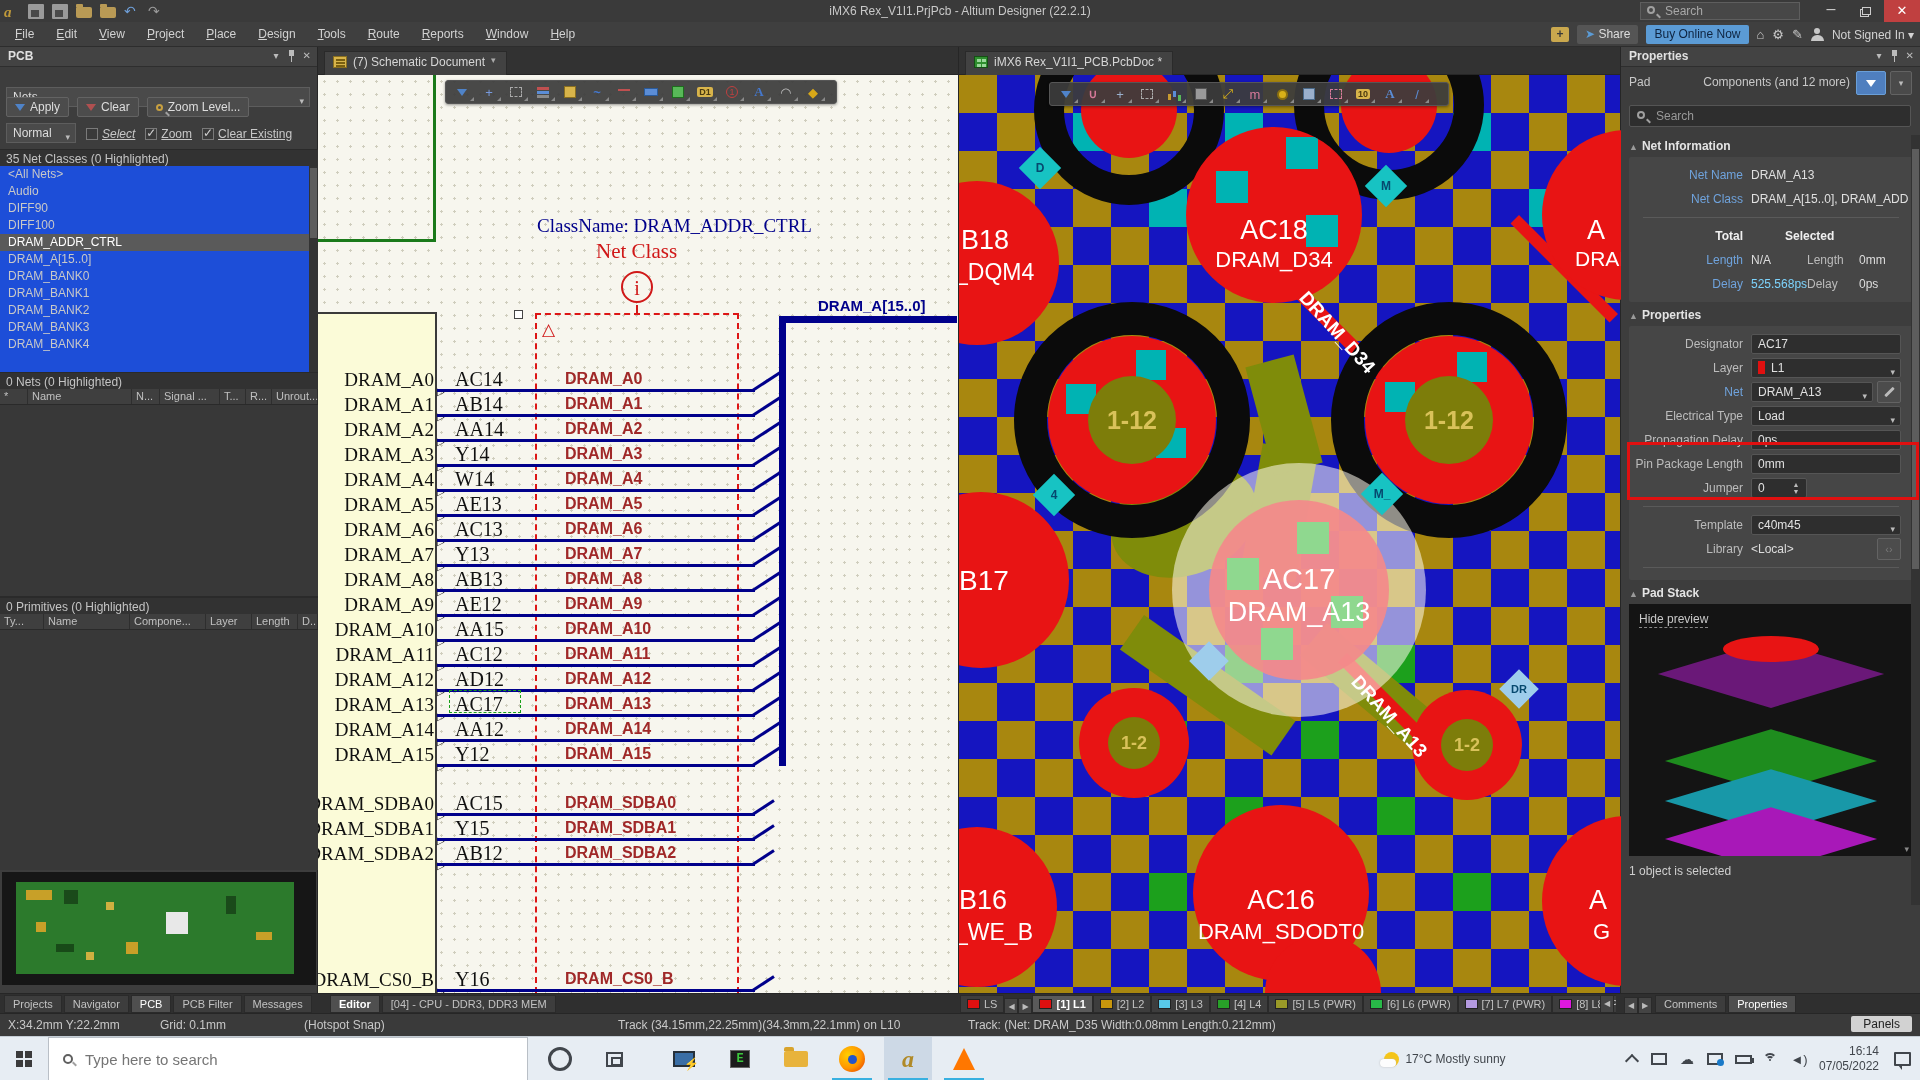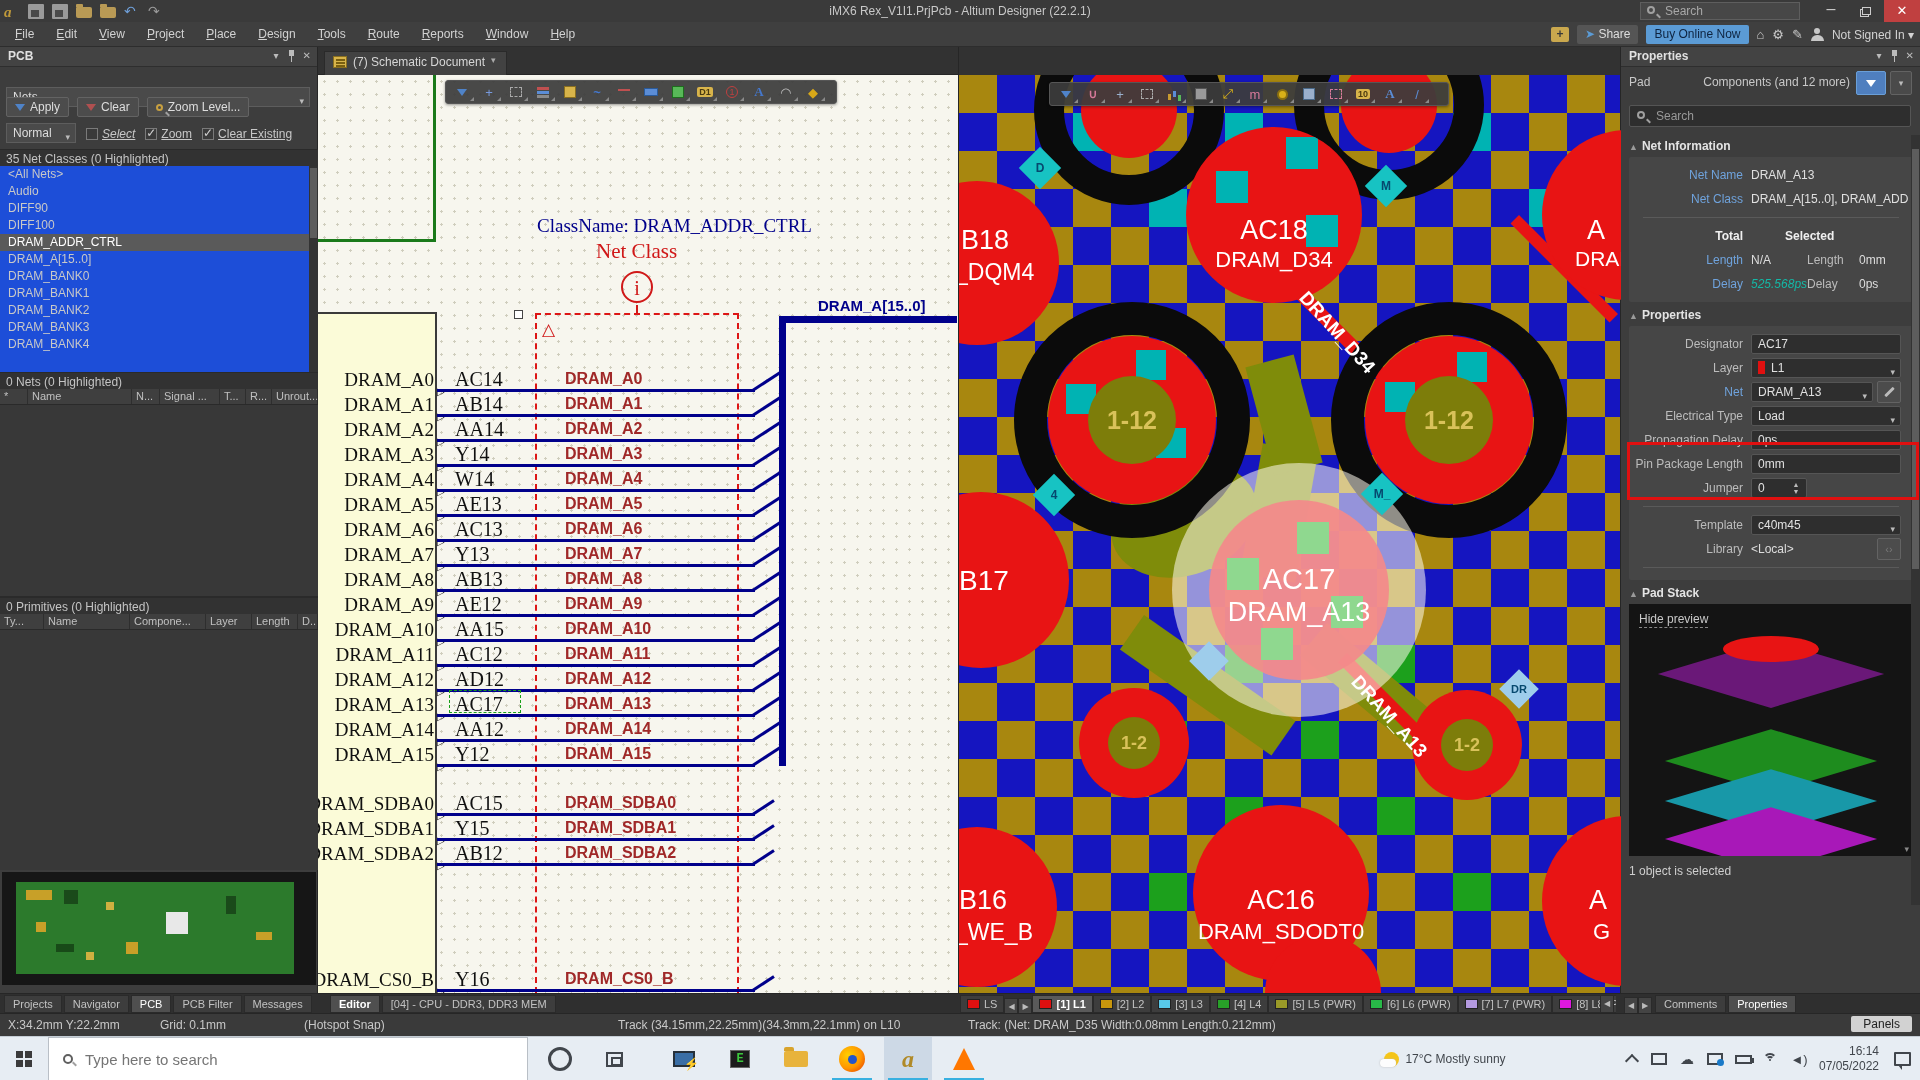--- a/index.html
+++ b/index.html
@@ -566,20 +566,26 @@
           <span class="ptri">▷</span>
           <span class="pdes">Y16</span>
           <span class="nlabel">DRAM_CS0_B</span>
           <span class="wire"></span>
           <span class="bentry short"></span>
         </div>
     </div>
   </div>
 
   <div id="pcb-pane" class="abs">
+    <div class="tabbar">
+      <div class="doctab" style="left:6px;">
+        <span class="pcb-ic"></span>
+        <span>iMX6 Rex_V1I1_PCB.PcbDoc *</span>
+      </div>
+    </div>
     <div id="pcb-canvas">
 
       <span class="sq cyan-sq" style="left:114px; top:38px;"></span>
       <span class="sq cyan-sq" style="left:266px; top:38px;"></span>
       <span class="sq cyan-sq" style="left:190px; top:114px;"></span>
       <span class="sq cyan-sq" style="left:342px; top:114px;"></span>
       <span class="sq cyan-sq" style="left:494px; top:38px;"></span>
       <span class="sq cyan-sq" style="left:38px; top:190px;"></span>
       <span class="sq cyan-sq" style="left:570px; top:114px;"></span>
       <span class="sq green-sq" style="left:190px; top:646px;"></span>
@@ -765,21 +771,21 @@
             <span style="color:#efefef; font-weight:bold; margin-left:34px;">Selected</span>
           </div>
         <div class="irow">
           <span class="ilabel blue">Length</span>
           <span style="width:56px; color:#ddd;">N/A</span>
           <span style="color:#bbb; width:52px;">Length</span>
           <span style="color:#ddd;">0mm</span>
         </div>
         <div class="irow">
           <span class="ilabel blue">Delay</span>
-          <span style="width:56px; color:#14b8a6; overflow:hidden; white-space:nowrap;font-style:italic;">525.568ps</span>
+          <span style="width:56px; color:#7dd3fc; overflow:hidden; white-space:nowrap;">525.568ps</span>
           <span style="color:#bbb; width:52px;">Delay</span>
           <span style="color:#ddd;">0ps</span>
         </div>
       </div>
 
       <div class="sect-head"><span class="tri">▲</span><span>Properties</span></div>
       <div class="sect-box">
         <div id="red-annot"></div>
         <div class="irow">
             <span class="ilabel">Designator</span>

